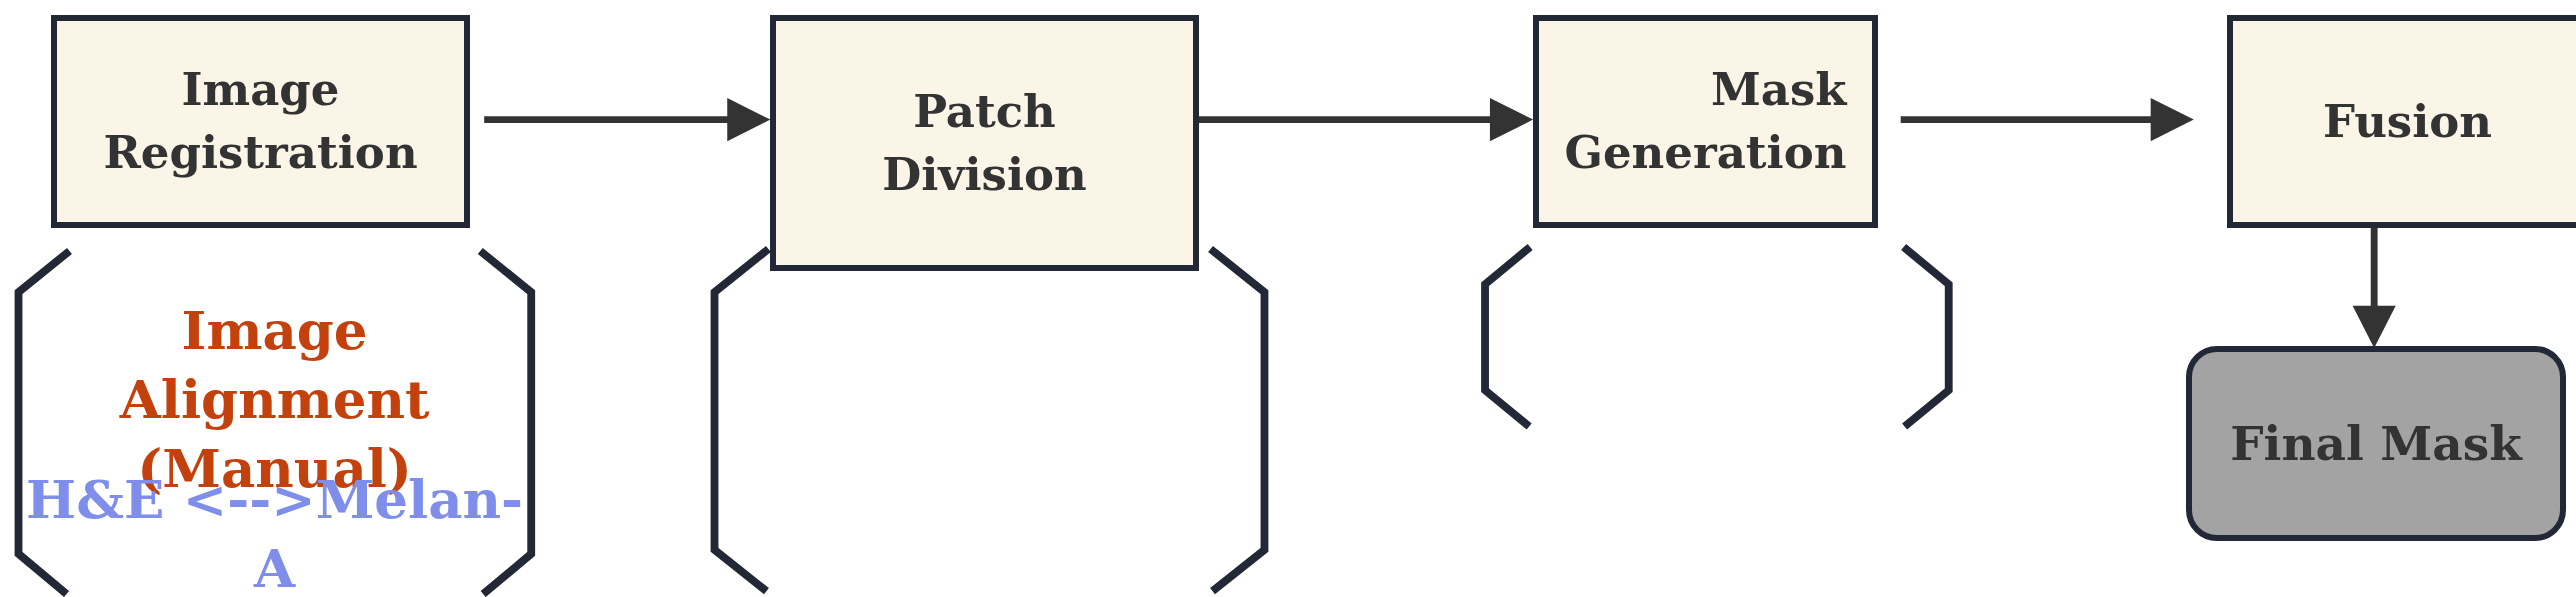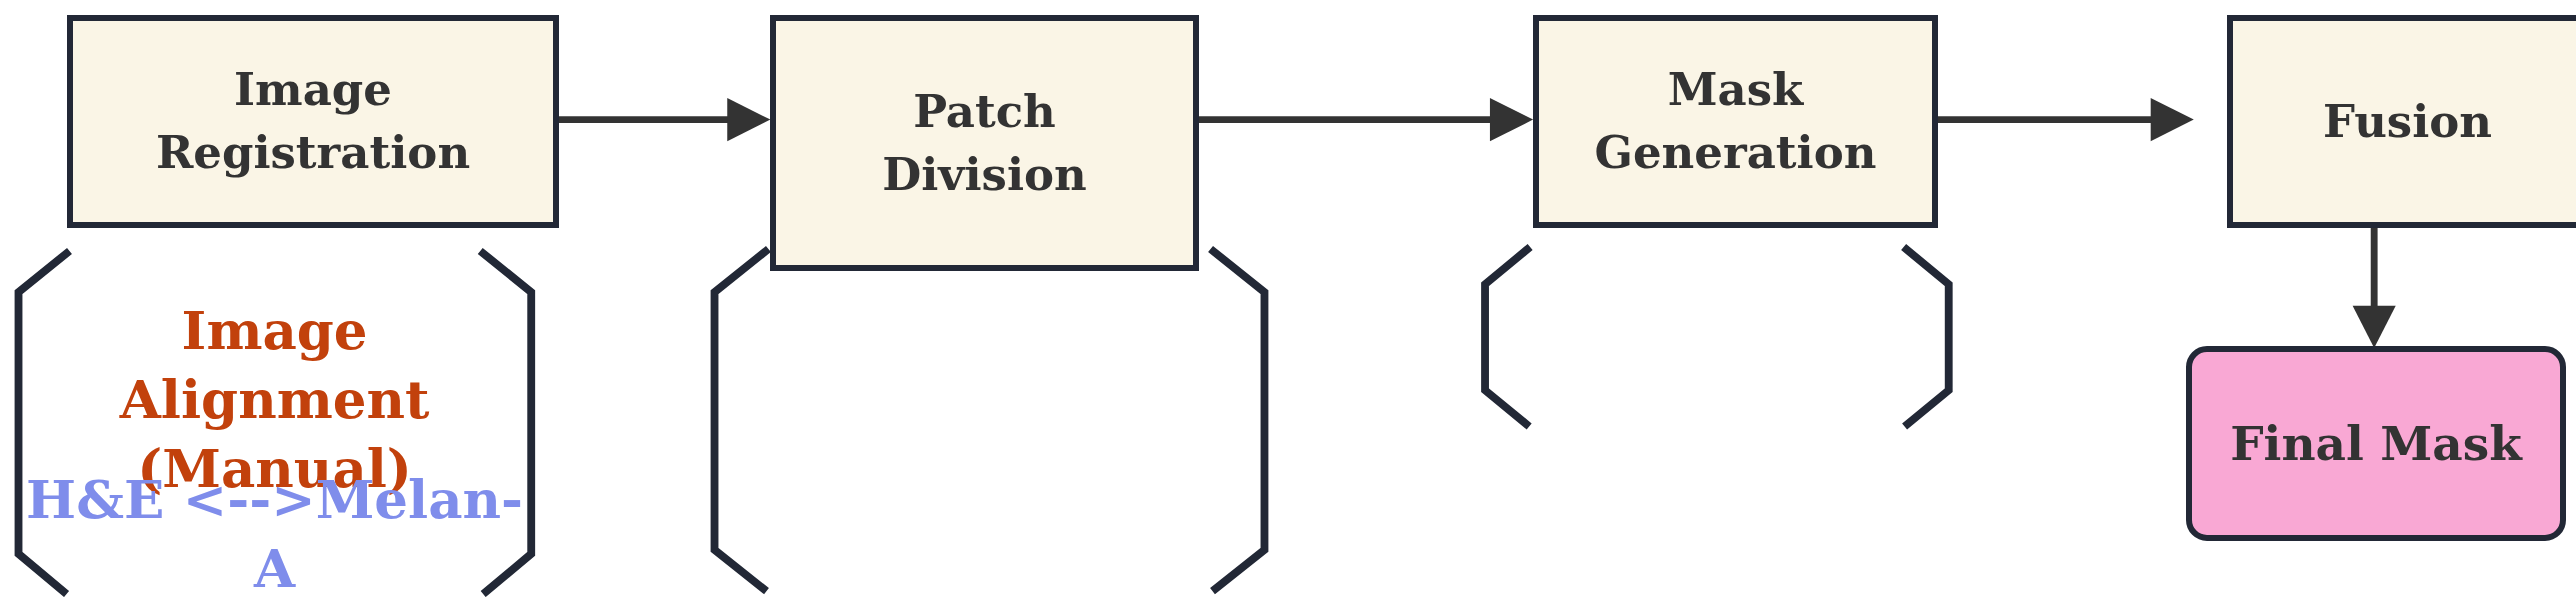--- a/index.html
+++ b/index.html
@@ -26,22 +26,22 @@
     font-weight: bold;
     font-size: 45px;
     line-height: 1.4;
     display: flex;
     align-items: center;
     justify-content: center;
     text-align: center;
     white-space: pre-line;
   }
   .node.output {
-    background: #f9a8d4;
-    border-radius: 21px;
+    background: #a3a3a3;
+    border-radius: 31px;
     font-size: 47px;
   }
   .ann {
     position: absolute;
     box-sizing: border-box;
     font-weight: bold;
     font-size: 53px;
     line-height: 1.3;
     text-align: center;
     white-space: pre-line;
@@ -71,27 +71,27 @@
     <g stroke="#222836" stroke-width="8" fill="none" stroke-linejoin="miter">
       <polyline points="70,256 18,298 18,565 67,606"></polyline>
       <polyline points="489,256 541,298 541,565 492,606"></polyline>
       <polyline points="783,254 728,298 728,561 781,603"></polyline>
       <polyline points="1234,254 1289,298 1289,561 1236,603"></polyline>
       <polyline points="1560,252 1514,290 1514,398 1559,435"></polyline>
       <polyline points="1941,252 1987,290 1987,398 1942,435"></polyline>
     </g>
   </svg>
 
-  <div class="node" style="left:67px; top:14.7px; width:492px; height:213px;">Image
+  <div class="node" style="left:51px; top:14.7px; width:419px; height:213px;">Image
 Registration</div>
 
   <div class="node" style="left:770px; top:14.7px; width:429px; height:256px;">Patch
 Division</div>
 
-  <div class="node" style="left:1533px; top:14.7px; width:405px; height:213px;">Mask
+  <div class="node" style="left:1533px; top:14.7px; width:345px; height:213px;text-align:right;">Mask
 Generation</div>
 
   <div class="node" style="left:2194px; top:14.7px; width:361px; height:213px;margin-left:33px;">Fusion</div>
 
   <div class="node output" style="left:2186px; top:346px; width:380px; height:195px;">Final Mask</div>
 
   <div class="ann primary" style="left:19.6px; top:296px; width:510px;">Image Alignment
 (Manual)</div>
 
   <div class="ann secondary" style="left:19.6px; top:465px; width:510px;">H&amp;E &lt;--&gt;Melan-A</div>

